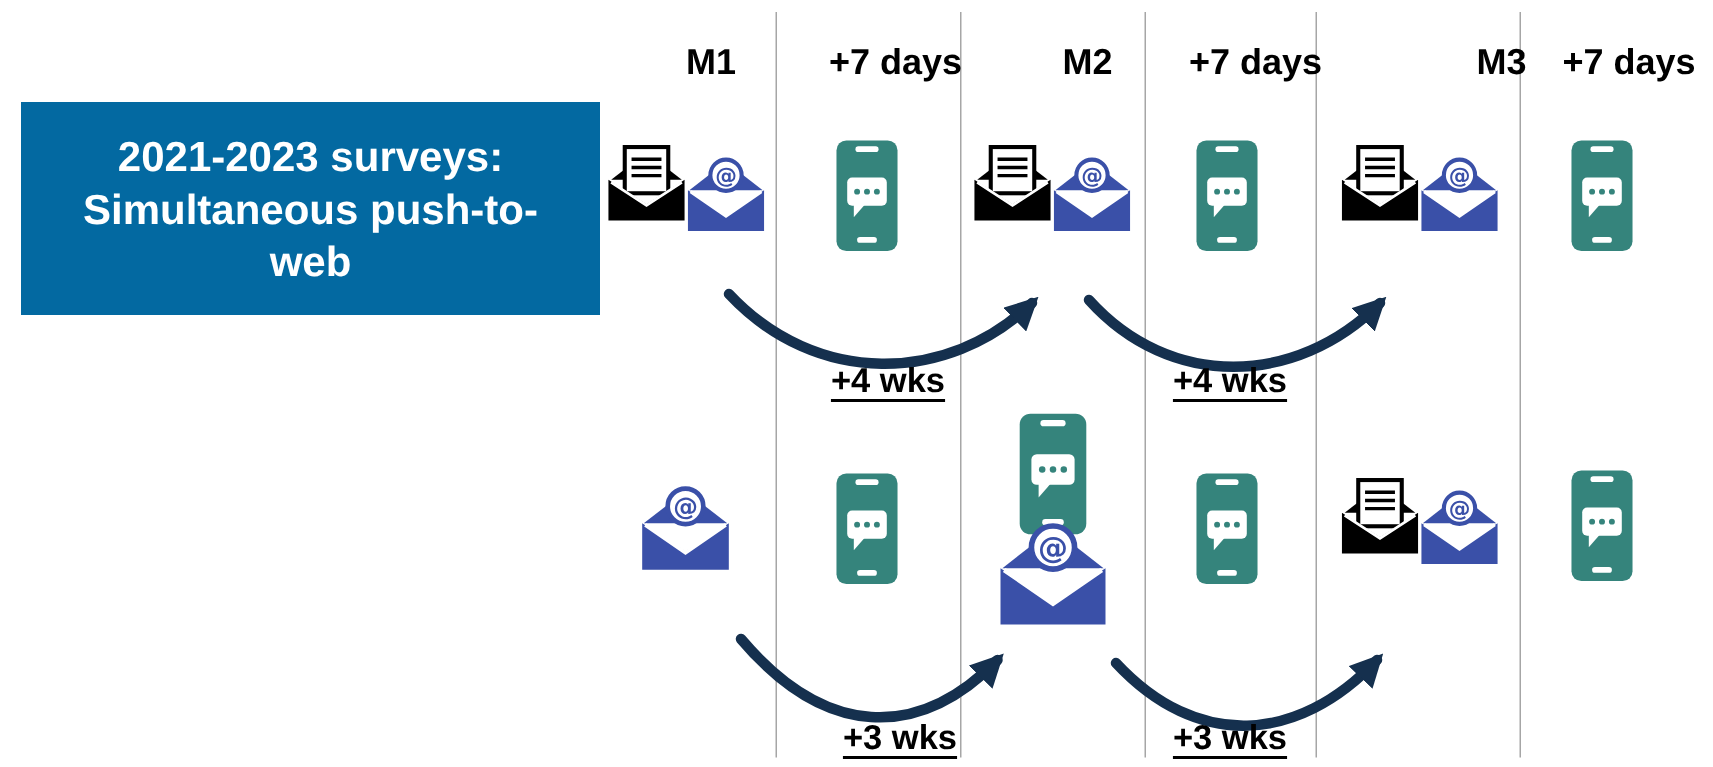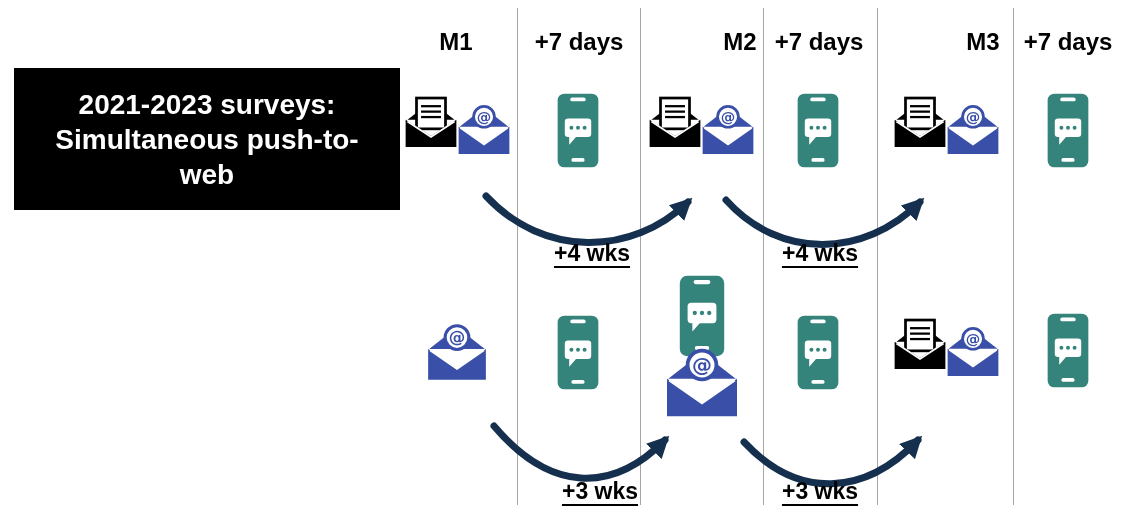--- a/index.html
+++ b/index.html
@@ -4,30 +4,30 @@
 <style>
   * { margin:0; padding:0; box-sizing:border-box; }
   html,body { background:#ffffff; }
   body { font-family:"Liberation Sans","DejaVu Sans",sans-serif; }
   .canvas { position:relative; width:1142px; height:511px; background:#ffffff; overflow:hidden; }
 
   .vline { position:absolute; top:8px; height:497px; width:1px; background:#a6a6a6; }
 
   .col-header {
     position:absolute; top:28px; transform:translateX(-50%);
-    font-size:24px; font-weight:bold; color:#000; white-space:nowrap;
+    font-size:24px; font-weight:bold; color:#000; white-space:nowrap;margin-left:18px;
   }
 
   .row-label {
     position:absolute; left:14px; width:386px; height:142px;
     display:flex; align-items:center; justify-content:center;
     text-align:center; color:#ffffff; font-weight:bold;
     font-size:28px; line-height:1.25; padding:0 16px;
   }
-  .row1-label { top:68px;  background:#000000; }
+  .row1-label { top:68px;  background:#0369a1; }
   .row2-label { top:284px; background:#3f9d9a; }
 
   .icon { position:absolute; }
   .pair { position:absolute; width:112px; height:64px; }
   .pair .env-black { position:absolute; left:0; top:0; }
   .pair .env-blue  { position:absolute; left:53px; top:7px; }
 
   .arrows { position:absolute; left:0; top:0; pointer-events:none; }
 
   .wks-label {
@@ -78,21 +78,21 @@
 <div class="canvas">
 
   <div class="vline" style="left:517px"></div>
   <div class="vline" style="left:640px"></div>
   <div class="vline" style="left:763px"></div>
   <div class="vline" style="left:877px"></div>
   <div class="vline" style="left:1013px"></div>
 
   <div class="col-header" style="left:456px">M1</div>
   <div class="col-header" style="left:579px">+7 days</div>
-  <div class="col-header" style="left:740px">M2</div>
+  <div class="col-header" style="left:707px">M2</div>
   <div class="col-header" style="left:819px">+7 days</div>
   <div class="col-header" style="left:983px">M3</div>
   <div class="col-header" style="left:1068px">+7 days</div>
 
   <div class="row-label row1-label">2021-2023 surveys: Simultaneous push-to-web</div>
 
   <div class="pair" style="left:402px; top:96px">
     <svg class="env-black" width="58" height="53">
         <use href="#sym-letter-env"></use>
       </svg>

